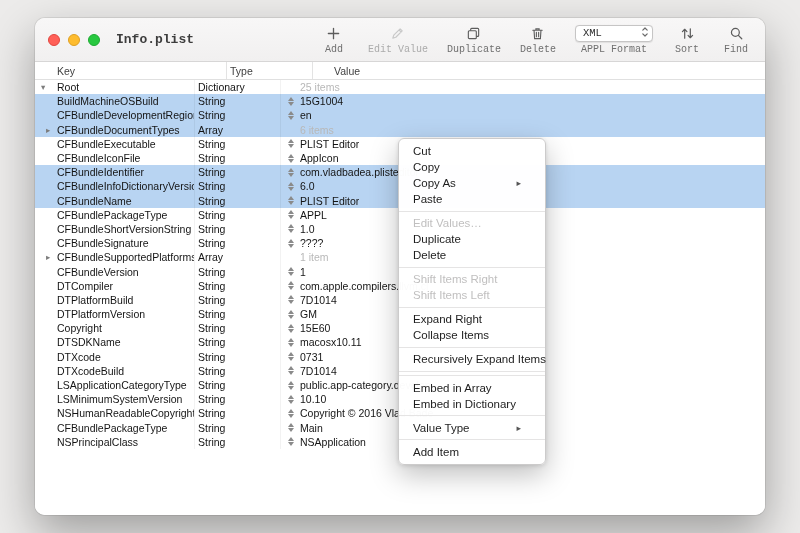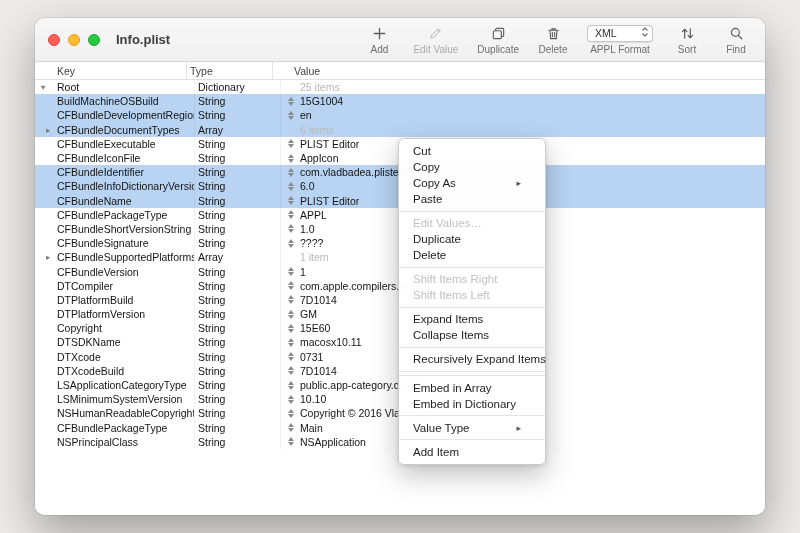--- a/index.html
+++ b/index.html
@@ -16,49 +16,50 @@
     box-shadow:0 18px 45px rgba(0,0,0,0.33), 0 0 0 1px rgba(0,0,0,0.08);
     overflow:hidden; display:flex; flex-direction:column;
   }
   
   .toolbar {
     height:44px; flex:0 0 44px;
     background:linear-gradient(180deg,#f8f7f7,#f1f0f0);
     border-bottom:1px solid #d7d6d6;
     display:flex; align-items:center;
     padding:0 14px 0 13px;
+    font-family:Liberation Mono, monospace;
   }
   .traffic { display:flex; gap:8px; align-items:center; }
   .tl { width:12px; height:12px; border-radius:50%; display:inline-block; }
   .tl.red    { background:#ff5f57; border:1px solid #e14640; }
   .tl.yellow { background:#febc2e; border:1px solid #dfa023; }
   .tl.green  { background:#28c840; border:1px solid #1eab32; }
   .win-title { margin-left:16px; font-size:13px; font-weight:bold; color:#3d3d3d; }
   .tb-spacer { flex:1; }
   .tb-items { display:flex; align-items:flex-start; gap:19px; }
   .tb-item { display:flex; flex-direction:column; align-items:center; gap:2px; min-width:30px; cursor:default; }
   .tb-icon { height:17px; display:flex; align-items:center; justify-content:center; }
   .tb-icon svg { display:block; }
   .tb-label { font-size:10px; color:#6f6f6f; white-space:nowrap; }
   .tb-item.disabled .tb-label { color:#ababab; }
   .fmt-select {
     display:flex; align-items:center; justify-content:space-between;
-    width:66px; height:17px; background:#fff;
+    width:78px; height:17px; background:#fff;
     border:1px solid #c6c5c5; border-radius:4px;
     font-size:10.5px; color:#2d2d2d; padding:0 3px 0 7px;
     box-shadow:0 0.5px 1px rgba(0,0,0,0.08);
   }
   
   .thead {
     height:18px; flex:0 0 18px; display:flex;
     border-bottom:1px solid #e0e0e0; background:#fff;
     font-size:10.5px; color:#3f3f3f; align-items:center;
   }
   .th { height:100%; display:flex; align-items:center; border-right:1px solid #e3e3e3; }
-  .th.key   { width:152px; padding-left:22px; }
+  .th.key   { width:192px; padding-left:22px; }
   .th.type  { width:86px;  padding-left:3px; }
   .th.value { flex:1; padding-left:21px; border-right:none; }
   
   .tbody { flex:1; overflow:hidden; background:#fff; }
   .row { display:flex; height:14.2px; align-items:center; font-size:10.5px; color:#141414; }
   .row.selected { background:#b8d4f2; }
   .cell { height:100%; display:flex; align-items:center; }
   .c-key { width:160px; padding-left:22px; position:relative; border-right:1px solid rgba(0,0,0,0.05); }
   .c-type { width:86px; padding-left:3px; border-right:1px solid rgba(0,0,0,0.05); }
   .c-value { flex:1; padding-left:6px; }
@@ -541,21 +542,21 @@
     </div>
     <div class="menu-sep"></div>
     <div class="menu-item disabled">
       <span>Shift Items Right</span>
     </div>
     <div class="menu-item disabled">
       <span>Shift Items Left</span>
     </div>
     <div class="menu-sep"></div>
     <div class="menu-item">
-      <span>Expand Items</span>
+      <span>Expand Right</span>
     </div>
     <div class="menu-item">
       <span>Collapse Items</span>
     </div>
     <div class="menu-sep"></div>
     <div class="menu-item">
       <span>Recursively Expand Items</span>
     </div>
     <div class="menu-sep"></div>
     <div class="menu-sep"></div>

